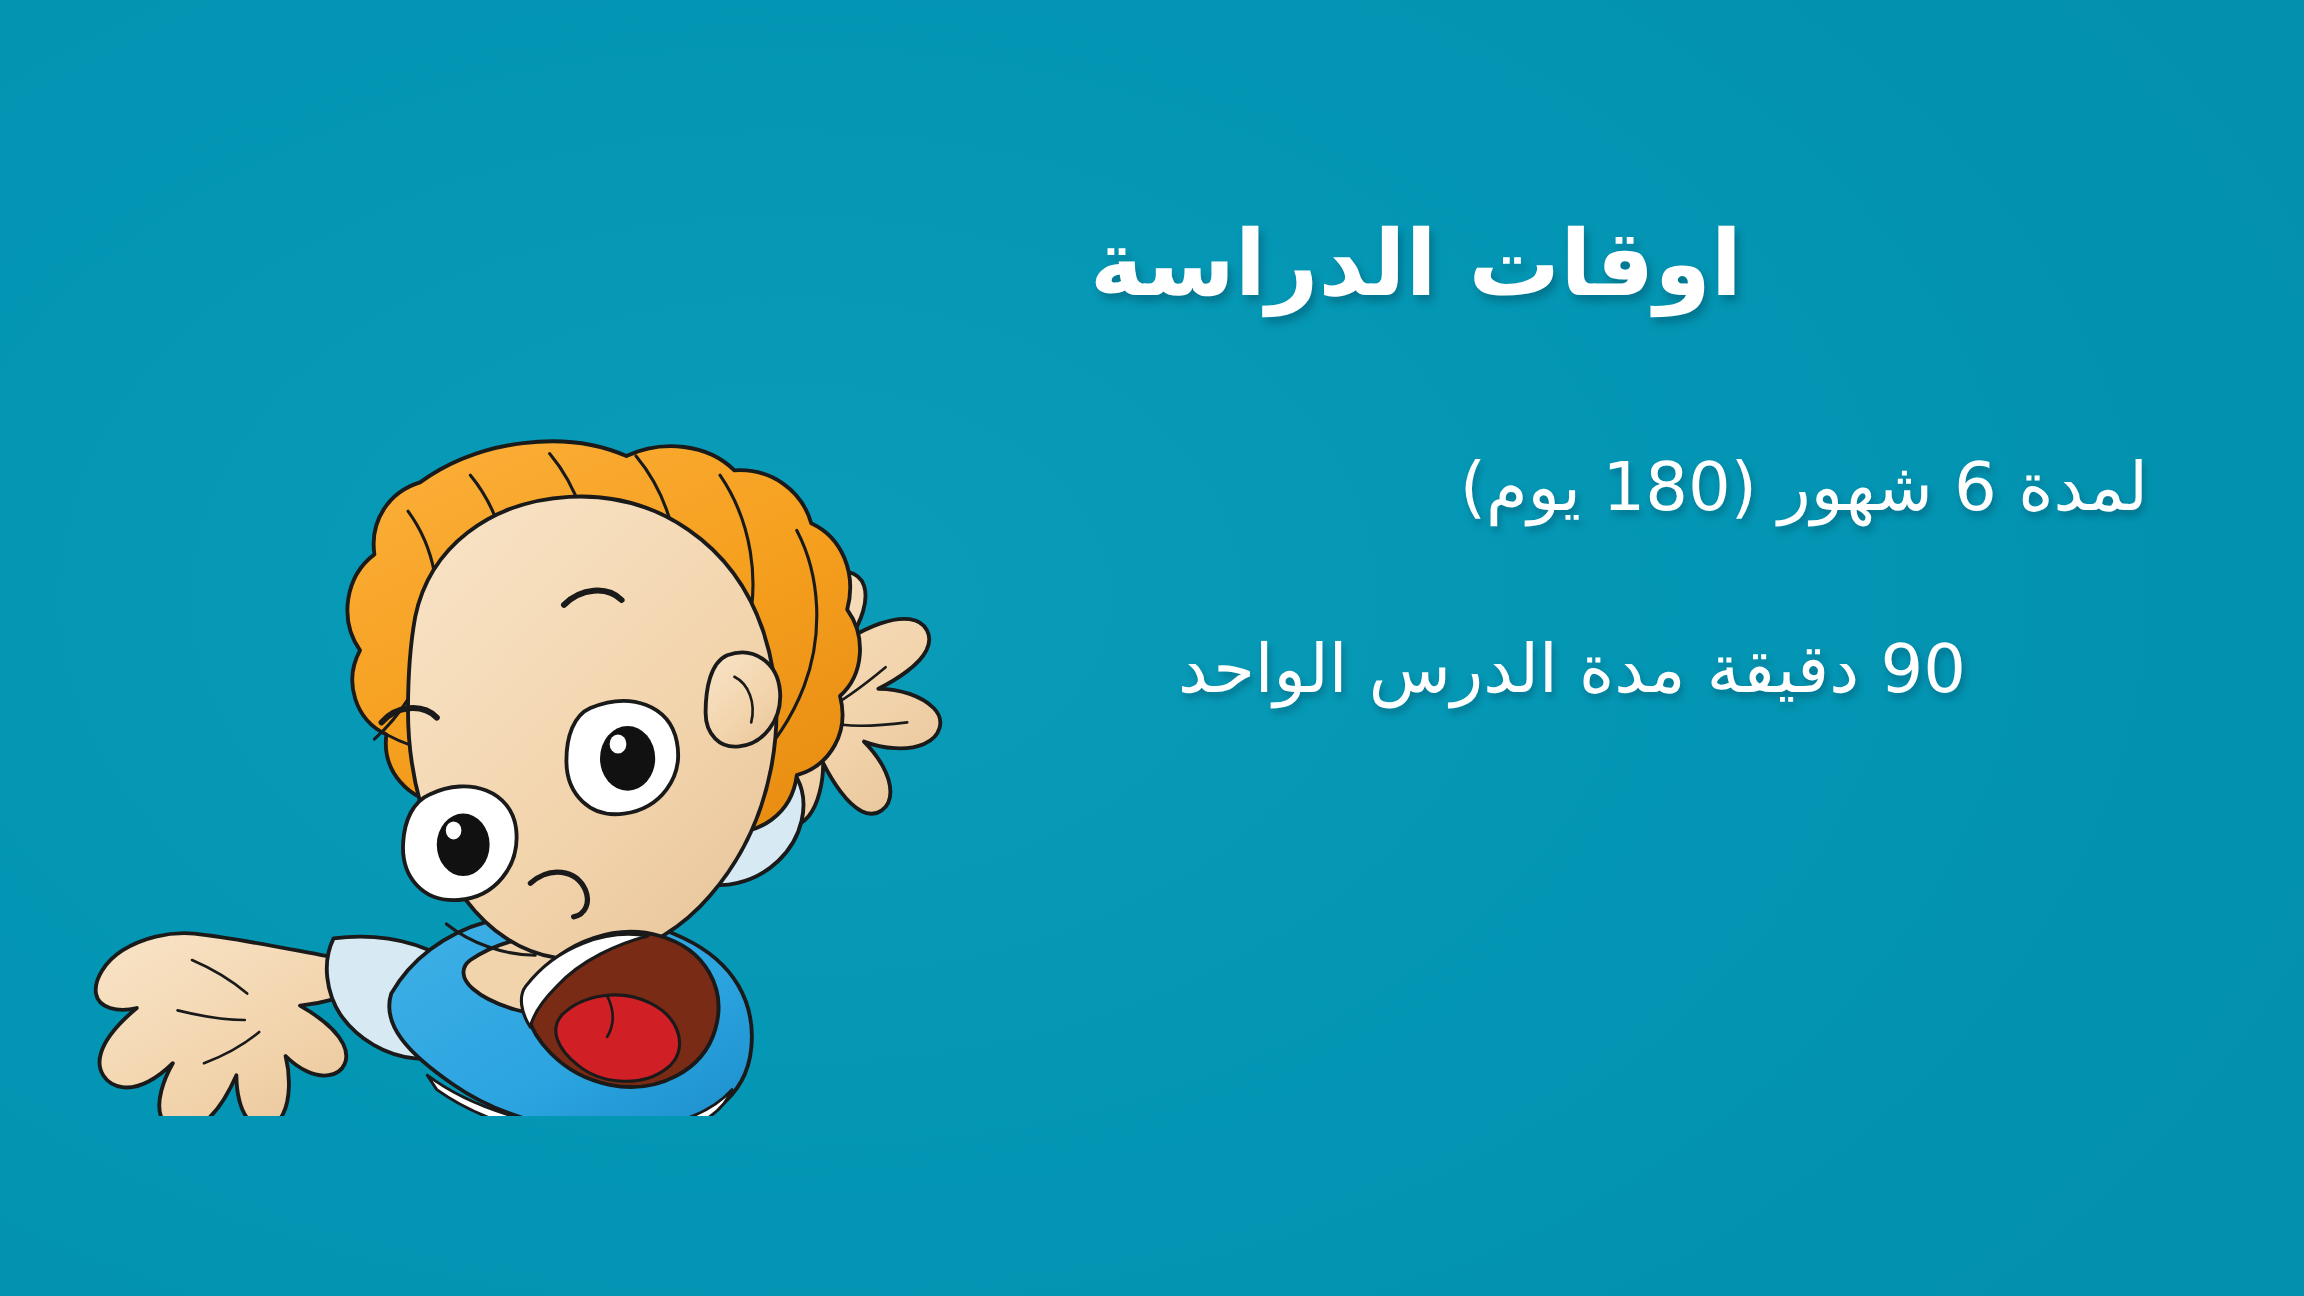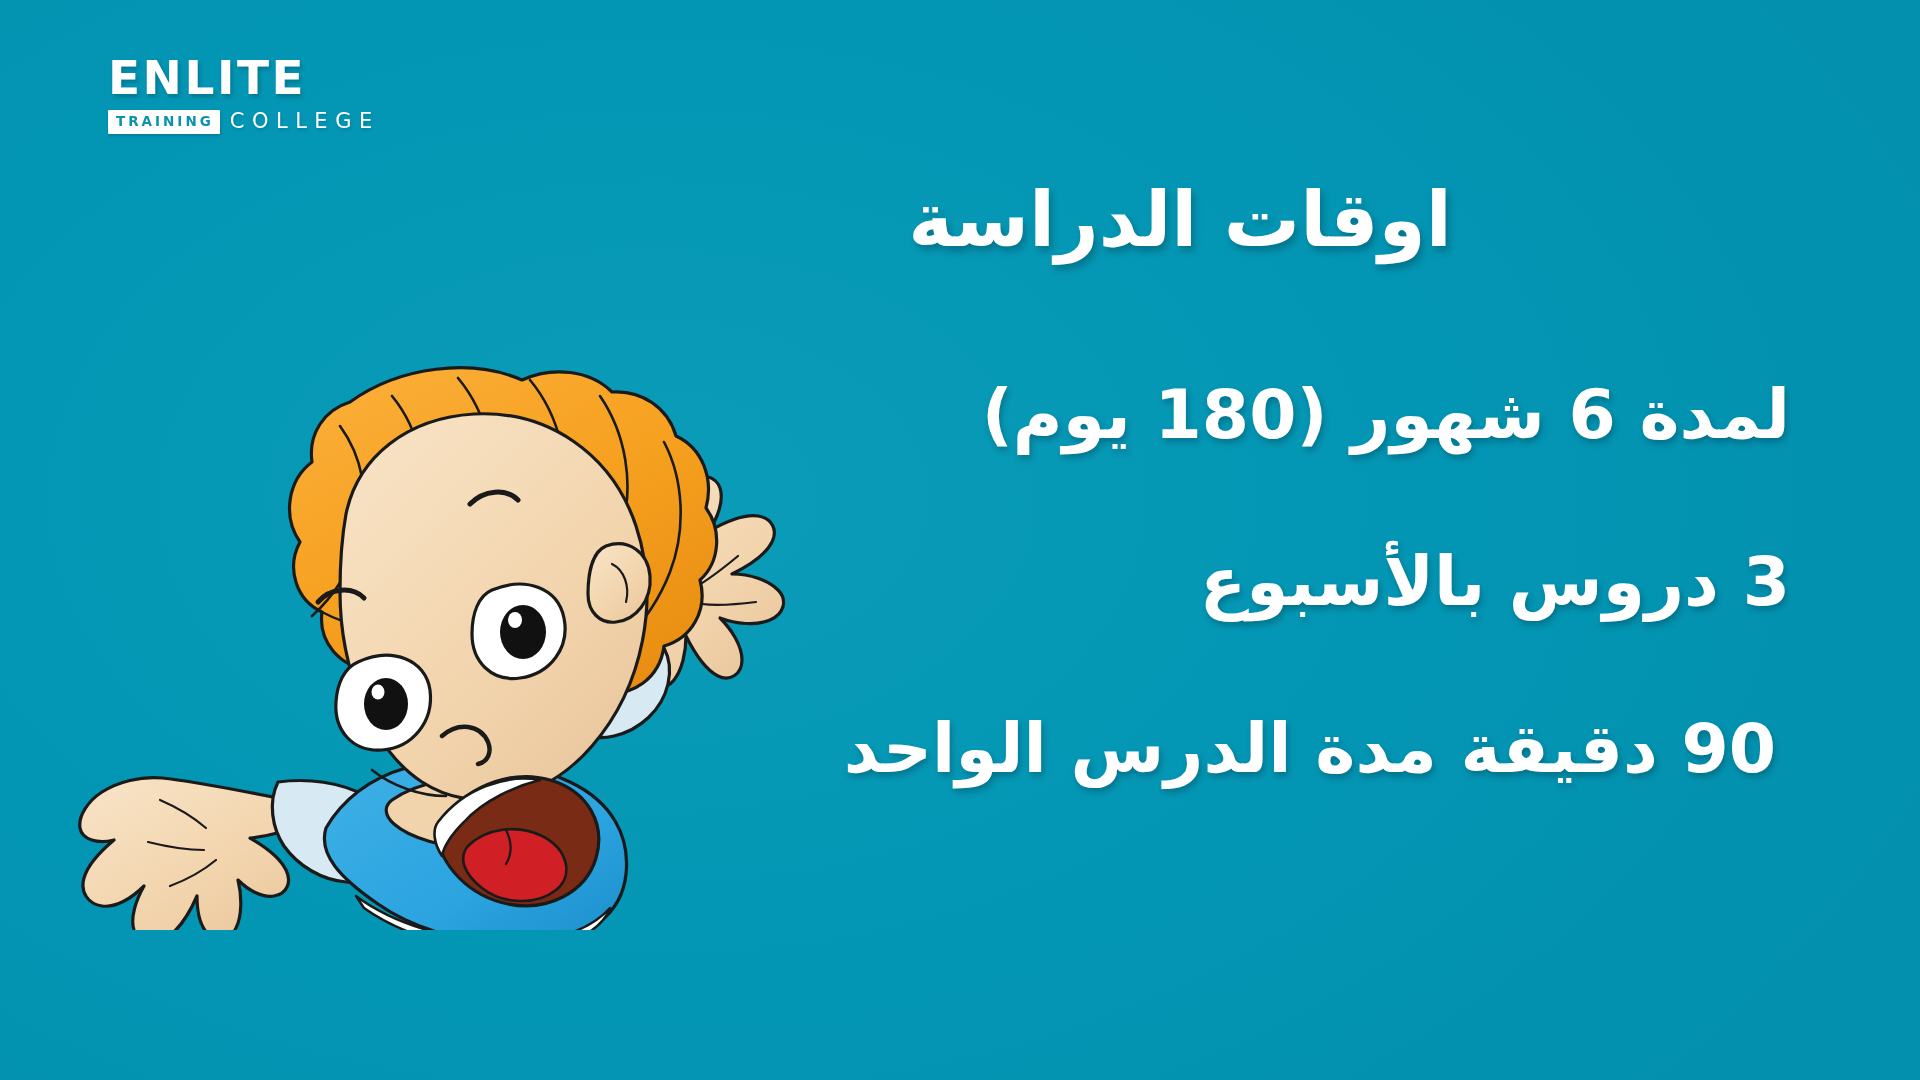--- a/index.html
+++ b/index.html
@@ -98,22 +98,22 @@
     width: 960px;
     direction: rtl;
     text-align: right;
     list-style: none;
     margin: 0;
     padding: 0;
   }
 
   .body-line {
     color: #ffffff;
-    font-size: 68px;
-    font-weight: 700;
+    font-size: 56px;
+    font-weight: 400;
     line-height: 1.25;
     white-space: nowrap;
     text-shadow: 2px 4px 6px rgba(0, 45, 60, 0.32);
     margin-bottom: 82px;
   }
   .body-line:last-child { margin-bottom: 0; text-align: center; }
 
   
   .character {
     position: absolute;
@@ -122,33 +122,25 @@
     width: 790px;
     height: 600px;
   }
   .character svg { display: block; width: 100%; height: 100%; }
 </style>
 </head>
 <body>
 
 <div id="slide">
 
-  <div class="logo-block">
-    <div class="logo-wordmark">ENLITE</div>
-    <div class="logo-subline">
-      <span class="logo-badge">TRAINING</span>
-      <span class="logo-college">COLLEGE</span>
-    </div>
-  </div>
 
   <h1 class="headline">اوقات الدراسة</h1>
 
   <ul class="body-list">
     <li class="body-line">لمدة 6 شهور (180 يوم)</li>
-    <li class="body-line">3 دروس بالأسبوع</li>
     <li class="body-line">90 دقيقة مدة الدرس الواحد</li>
   </ul>
 
   <div class="character">
     <svg viewBox="0 0 790 600" xmlns="http://www.w3.org/2000/svg">
       <defs>
         <linearGradient id="hairGrad" x1="0" y1="0" x2="0.6" y2="1">
           <stop offset="0%" stop-color="#fbb03b"></stop>
           <stop offset="55%" stop-color="#f6a01f"></stop>
           <stop offset="100%" stop-color="#e98e12"></stop>

